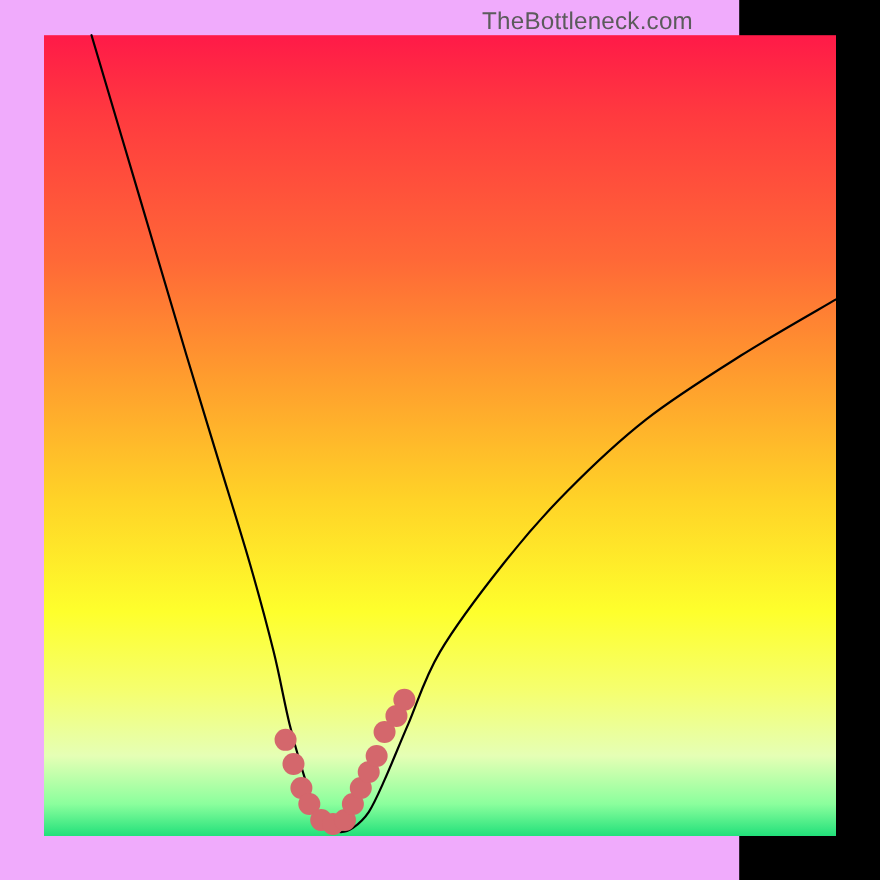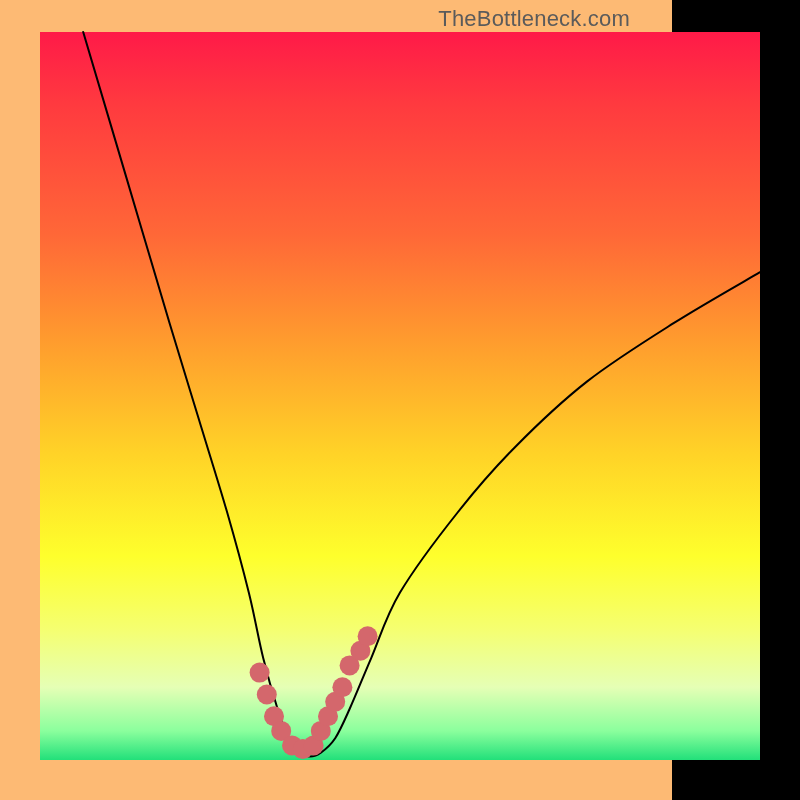--- a/index.html
+++ b/index.html
@@ -8,21 +8,21 @@
     width: 800px;
     height: 800px;
     overflow: hidden;
     background: #000;
     font-family: Arial, Helvetica, sans-serif;
   }
   .frame {
     position: relative;
     width: 672px;
     height: 800px;
-    background: #fdba74;
+    background: #f0abfc;
   }
   .plot-area {
     position: absolute;
     left: 40px;
     top: 32px;
     width: 720px;
     height: 728px;
     
     background: linear-gradient(
       to bottom,

